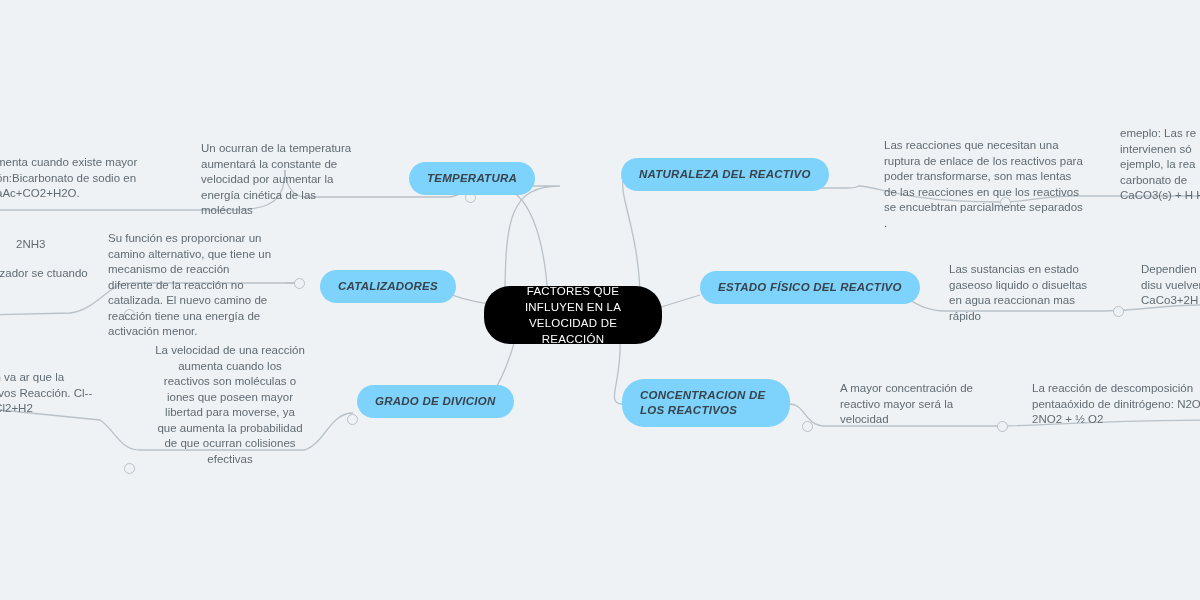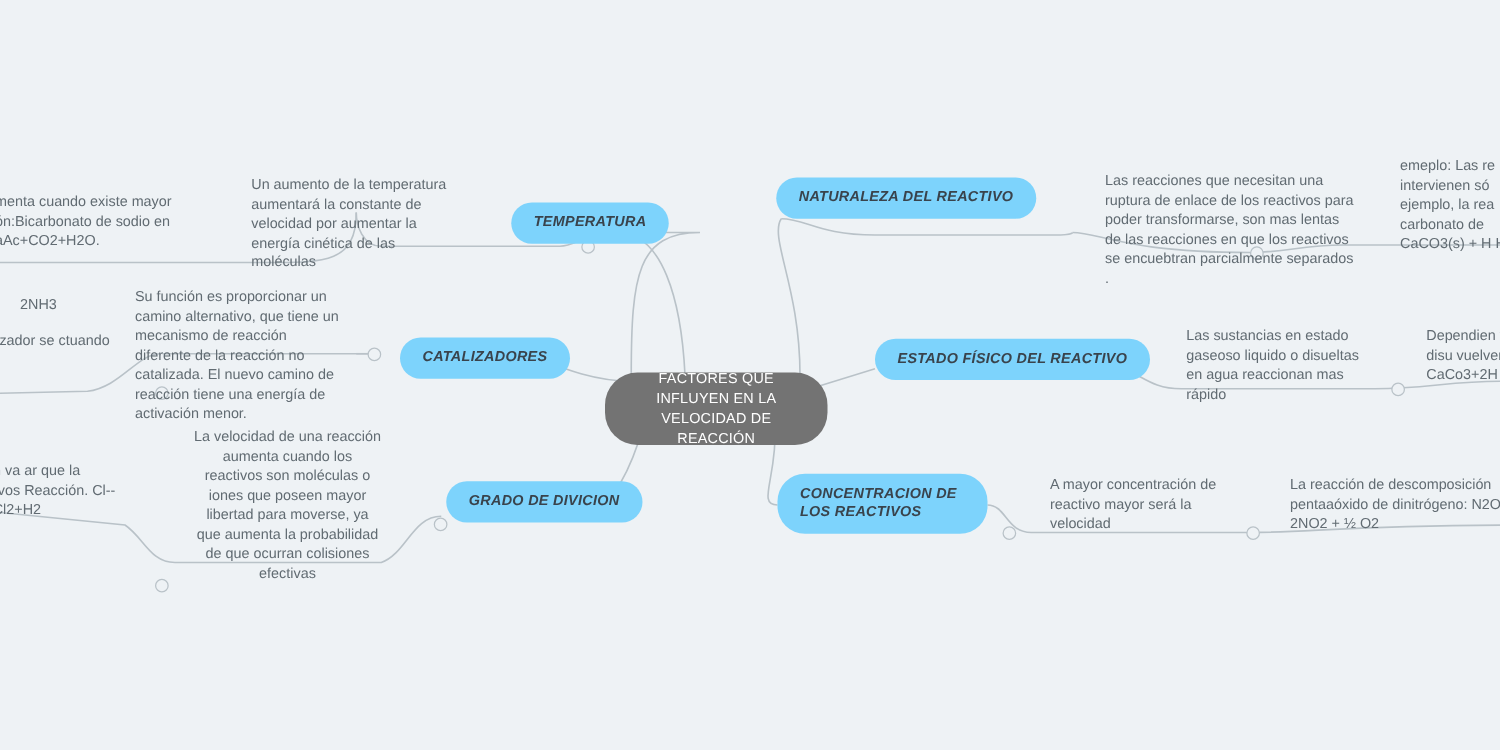--- a/index.html
+++ b/index.html
@@ -19,32 +19,31 @@
   #edges {
     position: absolute;
     left: 0; top: 0;
     width: 1200px; height: 600px;
     pointer-events: none;
   }
 
   
   .root-node {
     position: absolute;
-    background: #737373;
+    background: #000000;
     color: #ffffff;
     border-radius: 26px;
     text-align: center;
     font-size: 11.5px;
     line-height: 16px;
     letter-spacing: .2px;
     padding: 11px 14px;
     display: flex;
     align-items: center;
     justify-content: center;
-    margin-top: 12px;
   }
 
   
   .pill {
     position: absolute;
     background: #7dd3fc;
     border-radius: 22px;
     color: #39434c;
     font-size: 11.5px;
     font-style: italic;
@@ -130,37 +129,37 @@
   <div class="dot" style="left:124px; top:309px;"></div>
   <div class="dot" style="left:124px; top:463px;"></div>
 
   <div class="root-node" style="left:484px; top:286px; width:178px; height:58px;">
     <span>FACTORES QUE INFLUYEN EN LA VELOCIDAD DE REACCIÓN</span>
   </div>
 
   <div class="pill" style="left:409px; top:162px;">
     <span>TEMPERATURA</span>
   </div>
-  <div class="leaf" style="left:201px; top:141px; width:168px;">Un aumento de la temperatura aumentará la constante de velocidad por aumentar la energía cinética de las moléculas</div>
+  <div class="leaf" style="left:201px; top:141px; width:168px;">Un ocurran de la temperatura aumentará la constante de velocidad por aumentar la energía cinética de las moléculas</div>
   <div class="leaf" style="left:-4px; top:155px; width:155px;">menta cuando existe mayor ón:Bicarbonato de sodio en aAc+CO2+H2O.</div>
 
   <div class="pill" style="left:320px; top:270px;align-items:center;">
     <span>CATALIZADORES</span>
   </div>
   <div class="leaf" style="left:108px; top:231px; width:164px;">Su función es proporcionar un camino alternativo, que tiene un mecanismo de reacción diferente de la reacción no catalizada. El nuevo camino de reacción tiene una energía de activación menor.</div>
   <div class="leaf" style="left:16px; top:237px; width:100px;">2NH3</div>
   <div class="leaf" style="left:-12px; top:266px; width:115px;">alizador se ctuando</div>
 
   <div class="pill" style="left:357px; top:385px;">
     <span>GRADO DE DIVICION</span>
   </div>
   <div class="leaf" style="left:154px; top:343px; width:152px;text-align:center;">La velocidad de una reacción aumenta cuando los reactivos son moléculas o iones que poseen mayor libertad para moverse, ya que aumenta la probabilidad de que ocurran colisiones efectivas</div>
   <div class="leaf" style="left:-26px; top:370px; width:130px;">cción va ar que la eactivos  Reacción. Cl--&gt;ZnCl2+H2</div>
 
-  <div class="pill" style="left:621px; top:142px;justify-content:flex-end;">
+  <div class="pill" style="left:621px; top:158px;justify-content:flex-end;">
     <span>NATURALEZA DEL REACTIVO</span>
   </div>
   <div class="leaf" style="left:860px; top:138px; width:200px;margin-left:24px;">Las reacciones que necesitan una ruptura de enlace de los reactivos para poder transformarse, son mas lentas de las reacciones en que los reactivos se encuebtran parcialmente separados .</div>
   <div class="leaf" style="left:1120px; top:126px; width:115px;">emeplo: Las re intervienen só ejemplo, la rea carbonato de  CaCO3(s) + H H2O(l)</div>
 
   <div class="pill" style="left:700px; top:271px;">
     <span>ESTADO FÍSICO DEL REACTIVO</span>
   </div>
   <div class="leaf" style="left:949px; top:262px; width:150px;">Las sustancias en estado gaseoso liquido o disueltas en agua reaccionan mas rápido</div>
   <div class="leaf" style="left:1141px; top:262px; width:105px;">Dependien ya sea disu vuelven ma CaCo3+2H</div>

